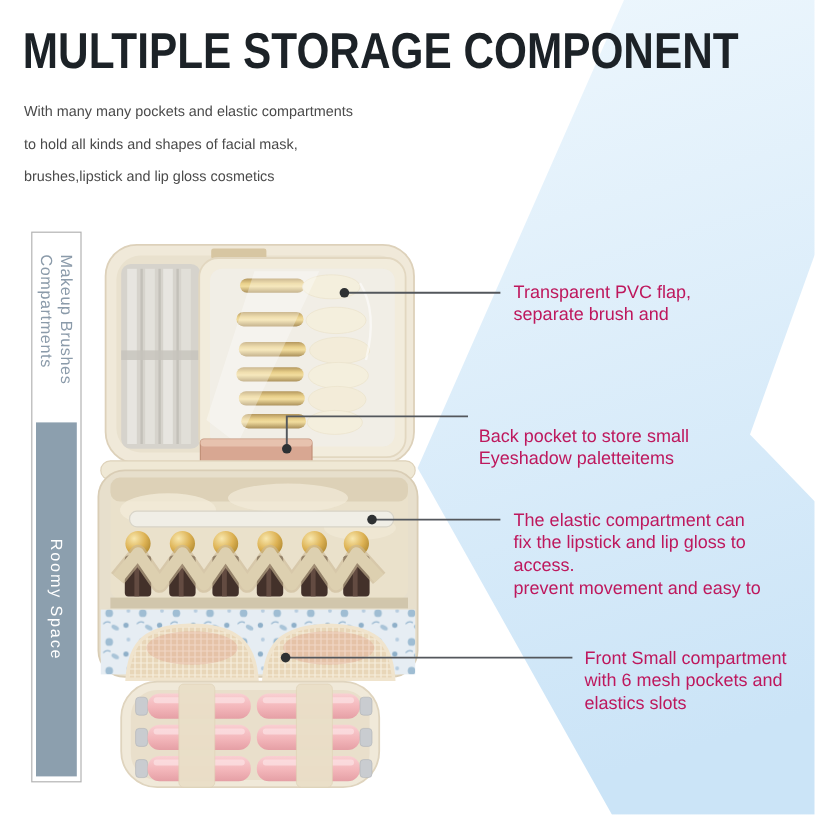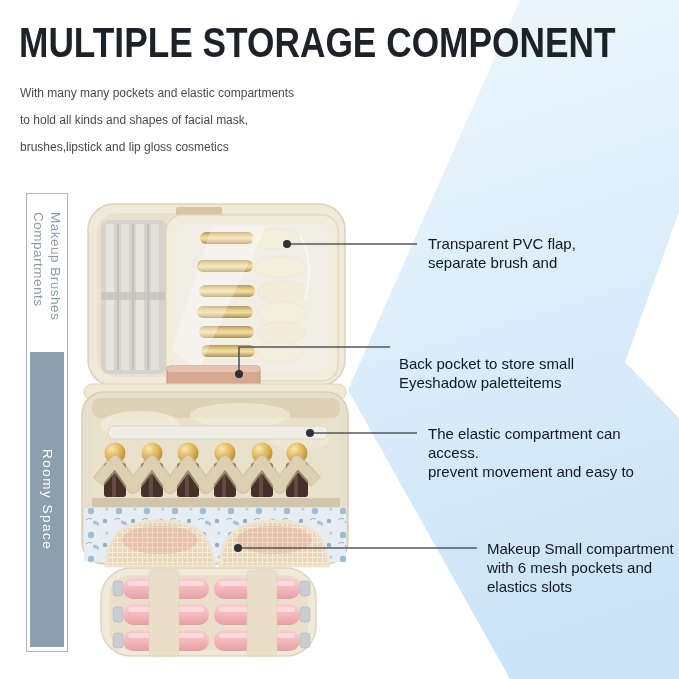--- a/index.html
+++ b/index.html
@@ -9,21 +9,21 @@
     padding-left:37px;
   }
   .abs{position:absolute;}
   svg{display:block;}
   .page-title{
     left:19px;top:20px;font-size:42px;line-height:46px;font-weight:bold;
     color:#1c2227;letter-spacing:0px;white-space:nowrap;
     transform:scaleX(0.84);transform-origin:left top;
   }
   .subtitle{left:20px;top:80px;font-size:12px;line-height:27px;color:#4a4a4a;}
-  .note{color:#0f172a;font-size:15px;line-height:19px;}
+  .note{color:#be185d;font-size:15px;line-height:19px;}
   .note div{white-space:nowrap;}
   .side-outer{
     left:26px;top:193px;width:42px;height:459px;border:1px solid #b3b3b3;
     background:#ffffff;box-sizing:border-box;
   }
   .side-top{
     position:absolute;left:0;top:0;width:100%;height:155px;
     display:flex;justify-content:center;padding-top:18px;box-sizing:border-box;
   }
   .vtext{
@@ -257,23 +257,24 @@
     <div>separate brush and</div>
   </div>
 
   <div class="abs note" style="left:399px;top:354px">
     <div>Back pocket to store small</div>
     <div>Eyeshadow paletteitems</div>
   </div>
 
   <div class="abs note" style="left:428px;top:424px">
     <div>The elastic compartment can</div>
+    <div>fix the lipstick and lip gloss to</div>
     <div>access.</div>
     <div>prevent movement and easy to</div>
   </div>
 
   <div class="abs note" style="left:487px;top:539px">
-    <div>Makeup Small compartment</div>
+    <div>Front Small compartment</div>
     <div>with 6 mesh pockets and</div>
     <div>elastics slots</div>
   </div>
 
 </div>
 
 </body></html>

